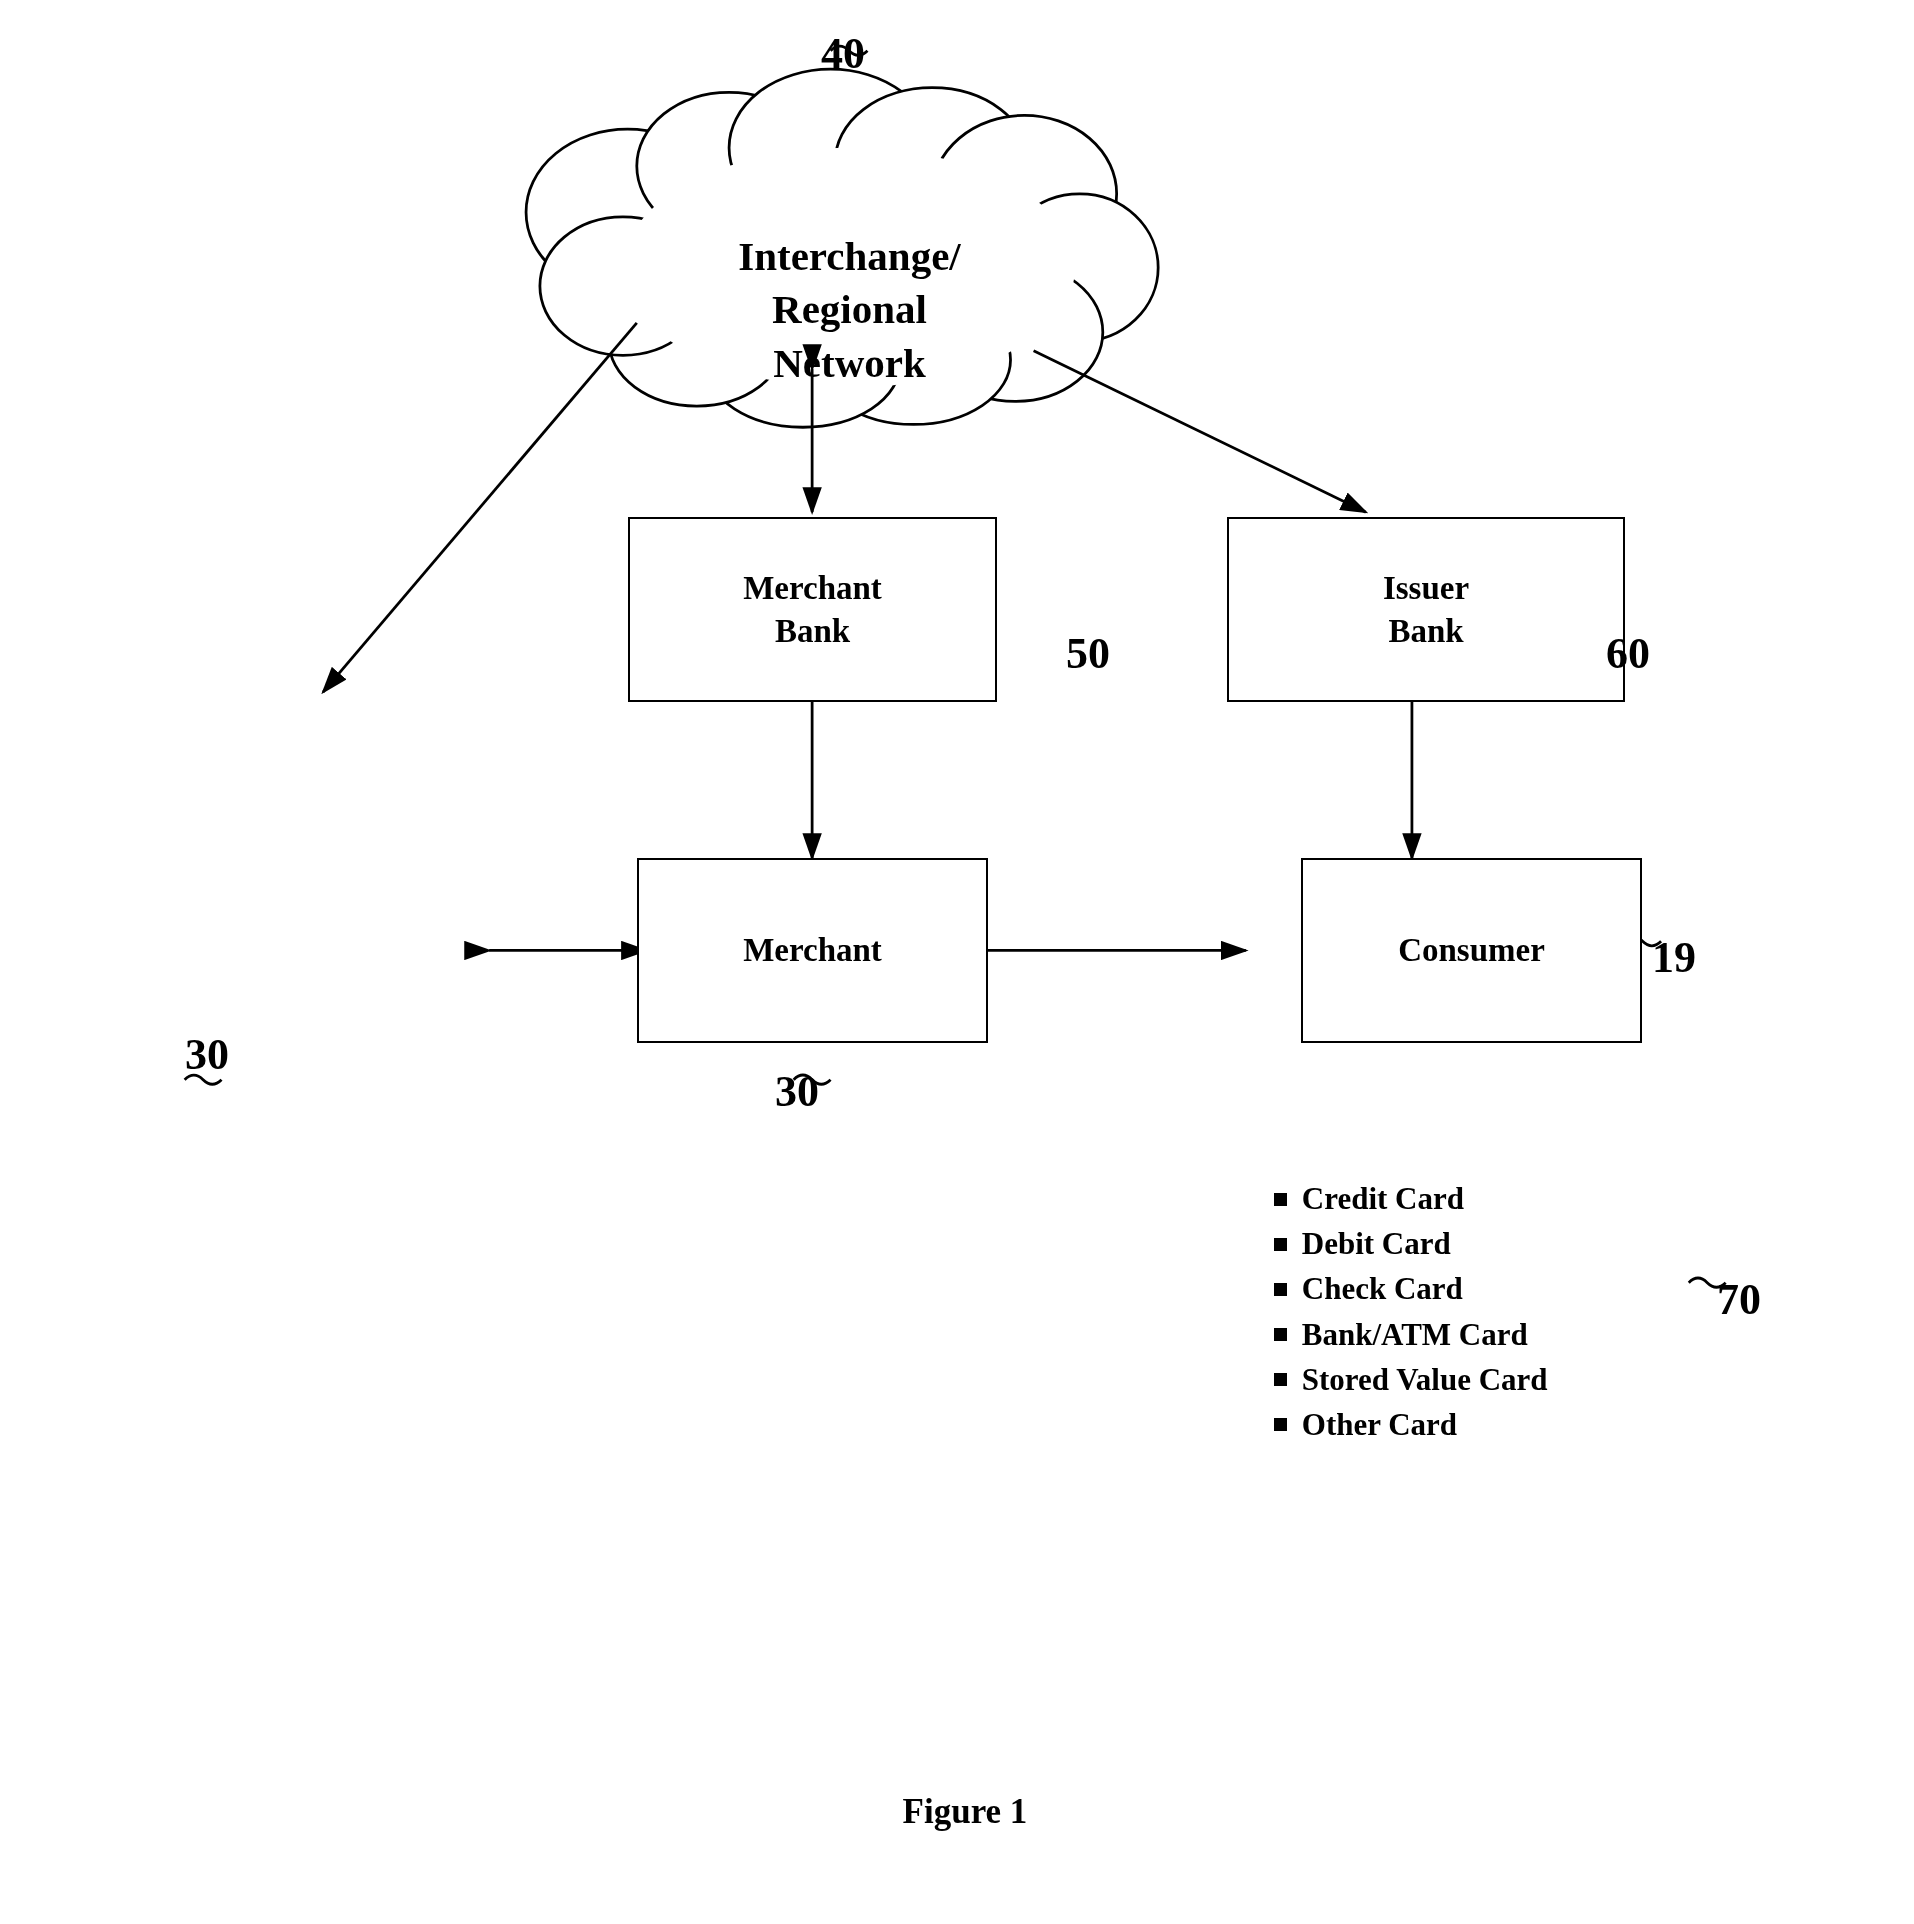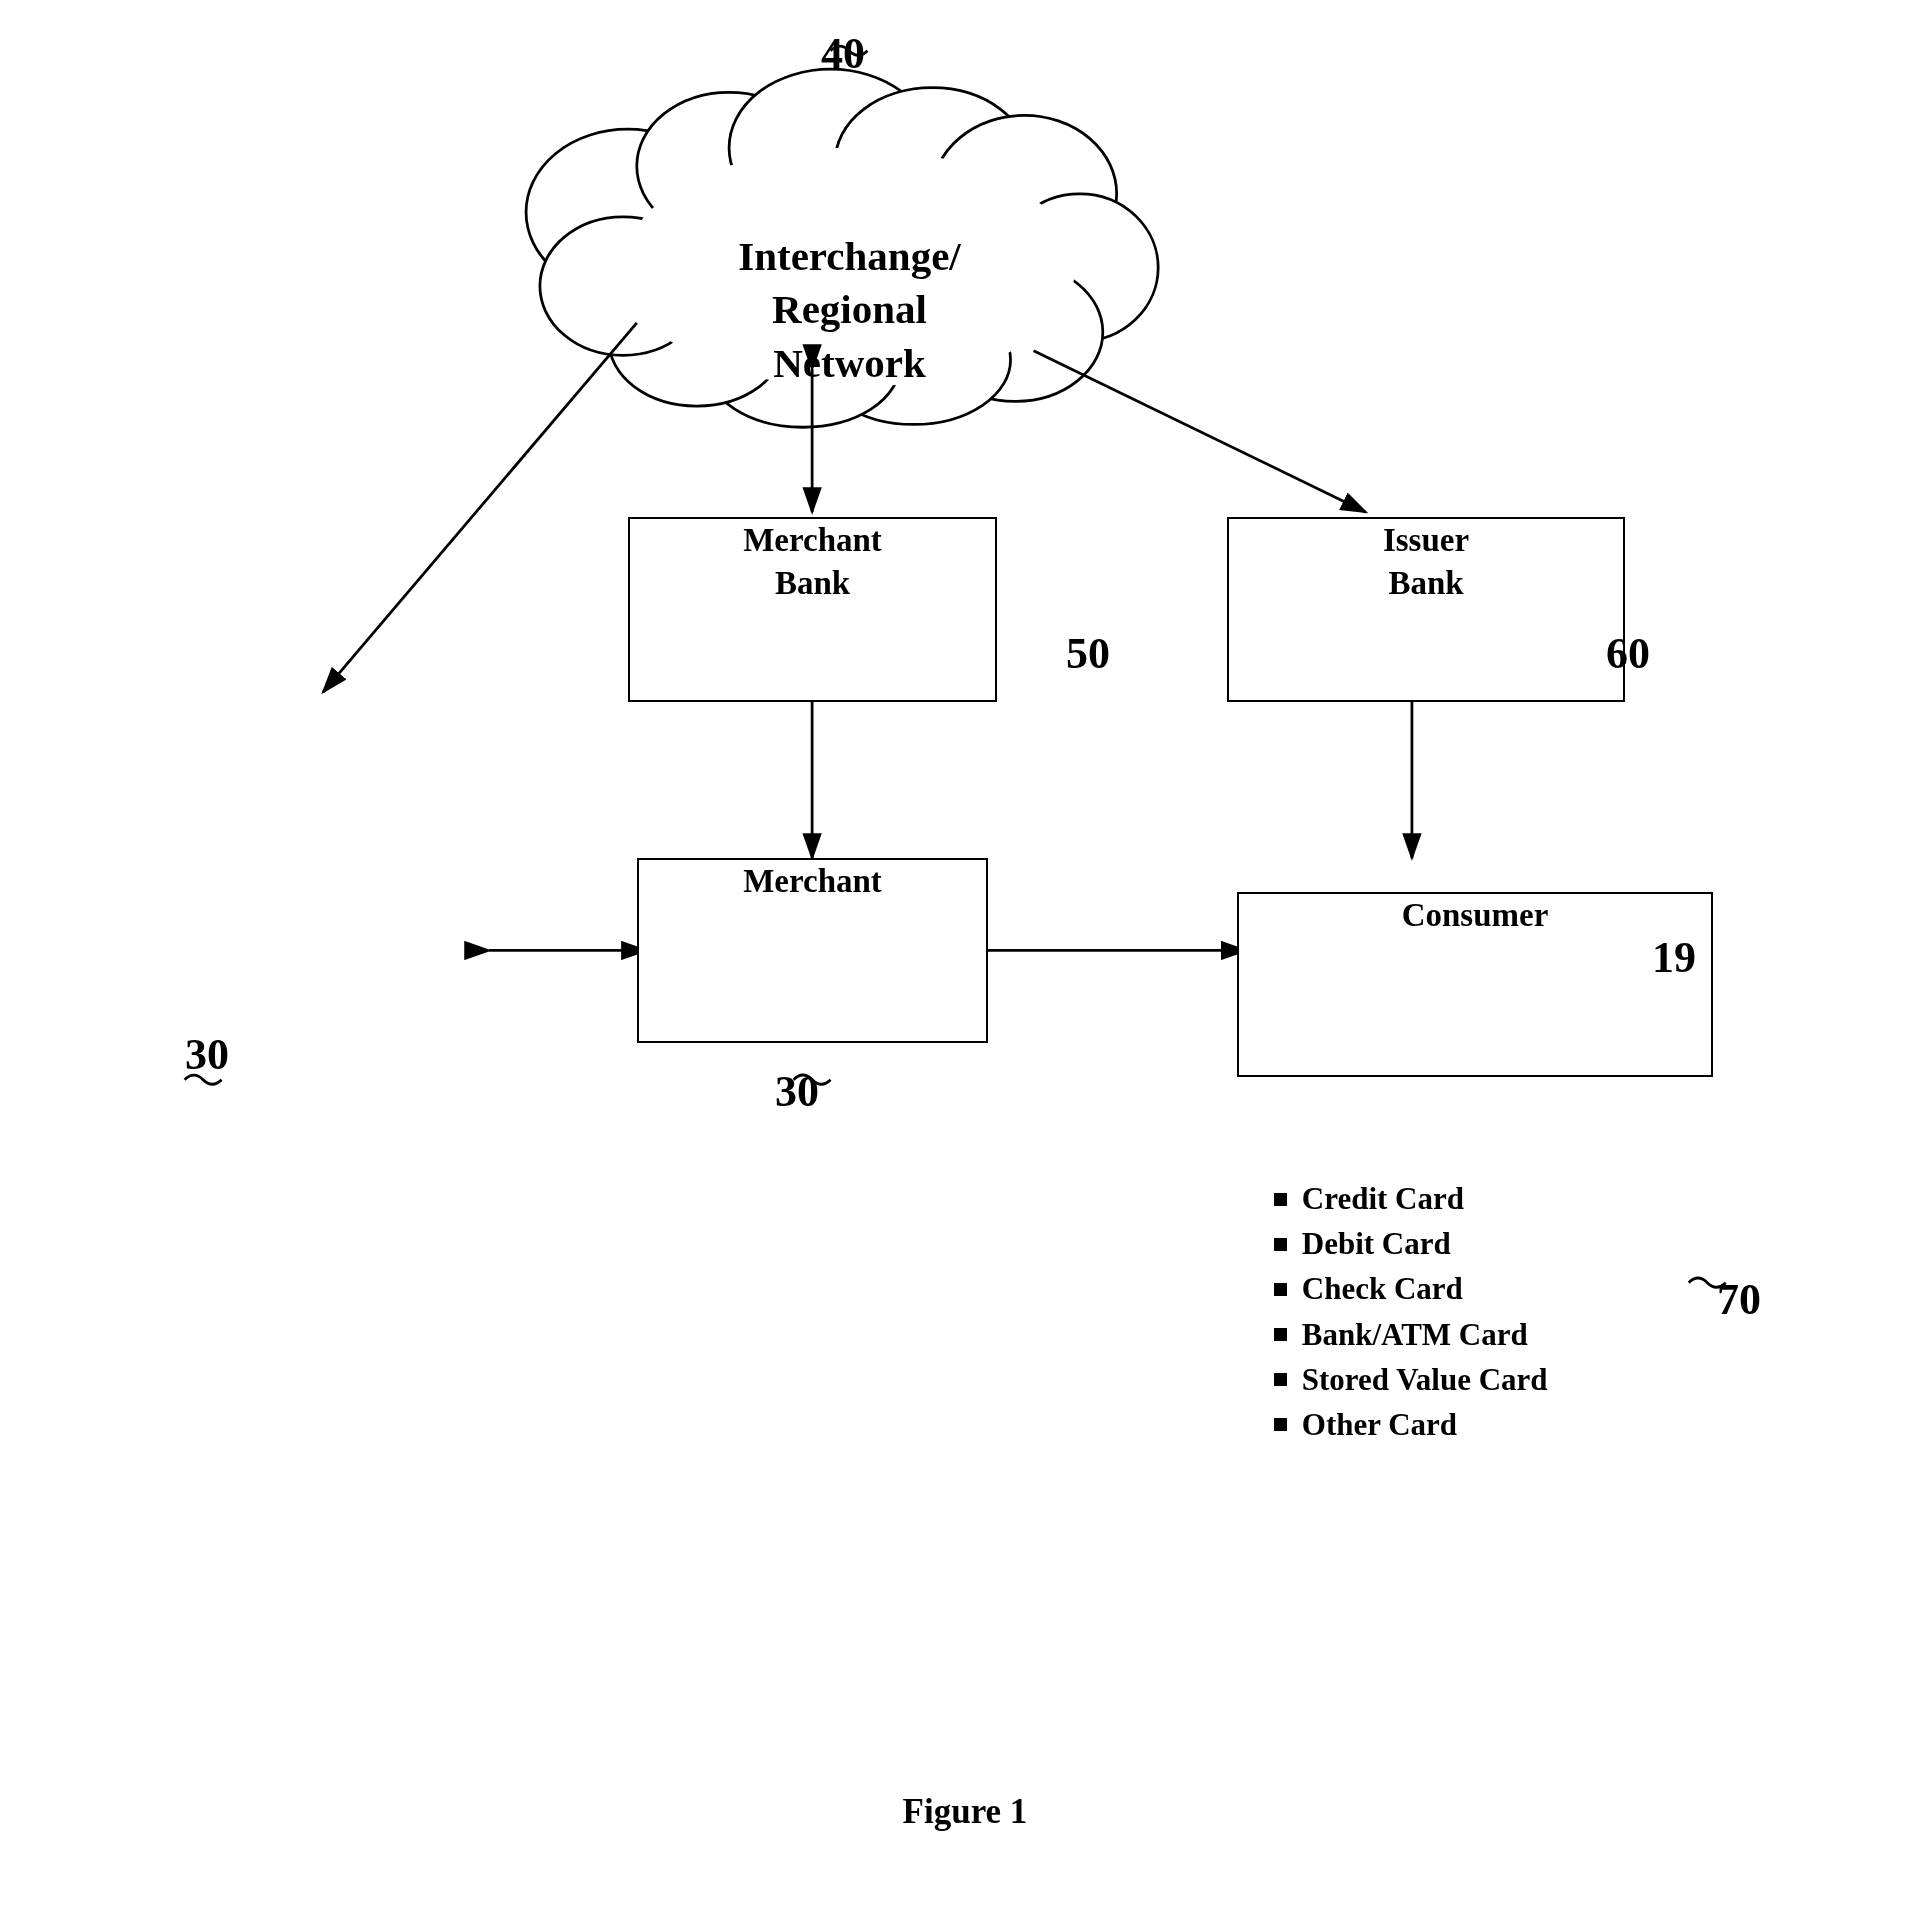--- a/index.html
+++ b/index.html
@@ -26,20 +26,21 @@
       left: 0;
       width: 1914px;
       height: 1924px;
     }
 
     .box {
       position: absolute;
       border: 2.8px solid #000;
       background: #fff;
       display: flex;
+      align-items: center;
       justify-content: center;
       text-align: center;
       font-size: 33px;
       font-weight: bold;
       line-height: 1.3;
     }
 
     .label-num {
       position: absolute;
       font-size: 44px;
@@ -153,21 +154,21 @@
 
 
   <div class="label-num" style="top:1029px; left:185px;">30</div>
 
   <div class="box" style="top:858px; left:637px; width:351px; height:185px;">
     <span>Merchant</span>
   </div>
 
   <div class="label-num" style="top:1066px; left:775px;">30</div>
 
-  <div class="box" style="top:858px; left:1237px; width:476px; height:185px;margin-top:34px;">
+  <div class="box" style="top:858px; left:1301px; width:341px; height:185px;">
     <span>Consumer</span>
   </div>
 
   <div class="label-num" style="top:932px; left:1652px;">19</div>
 
   <div class="legend-box" style="top:1181px; left:1274px;">
     <div class="legend-item">
       <span class="bullet"></span>
       <span>Credit Card</span>
     </div>

